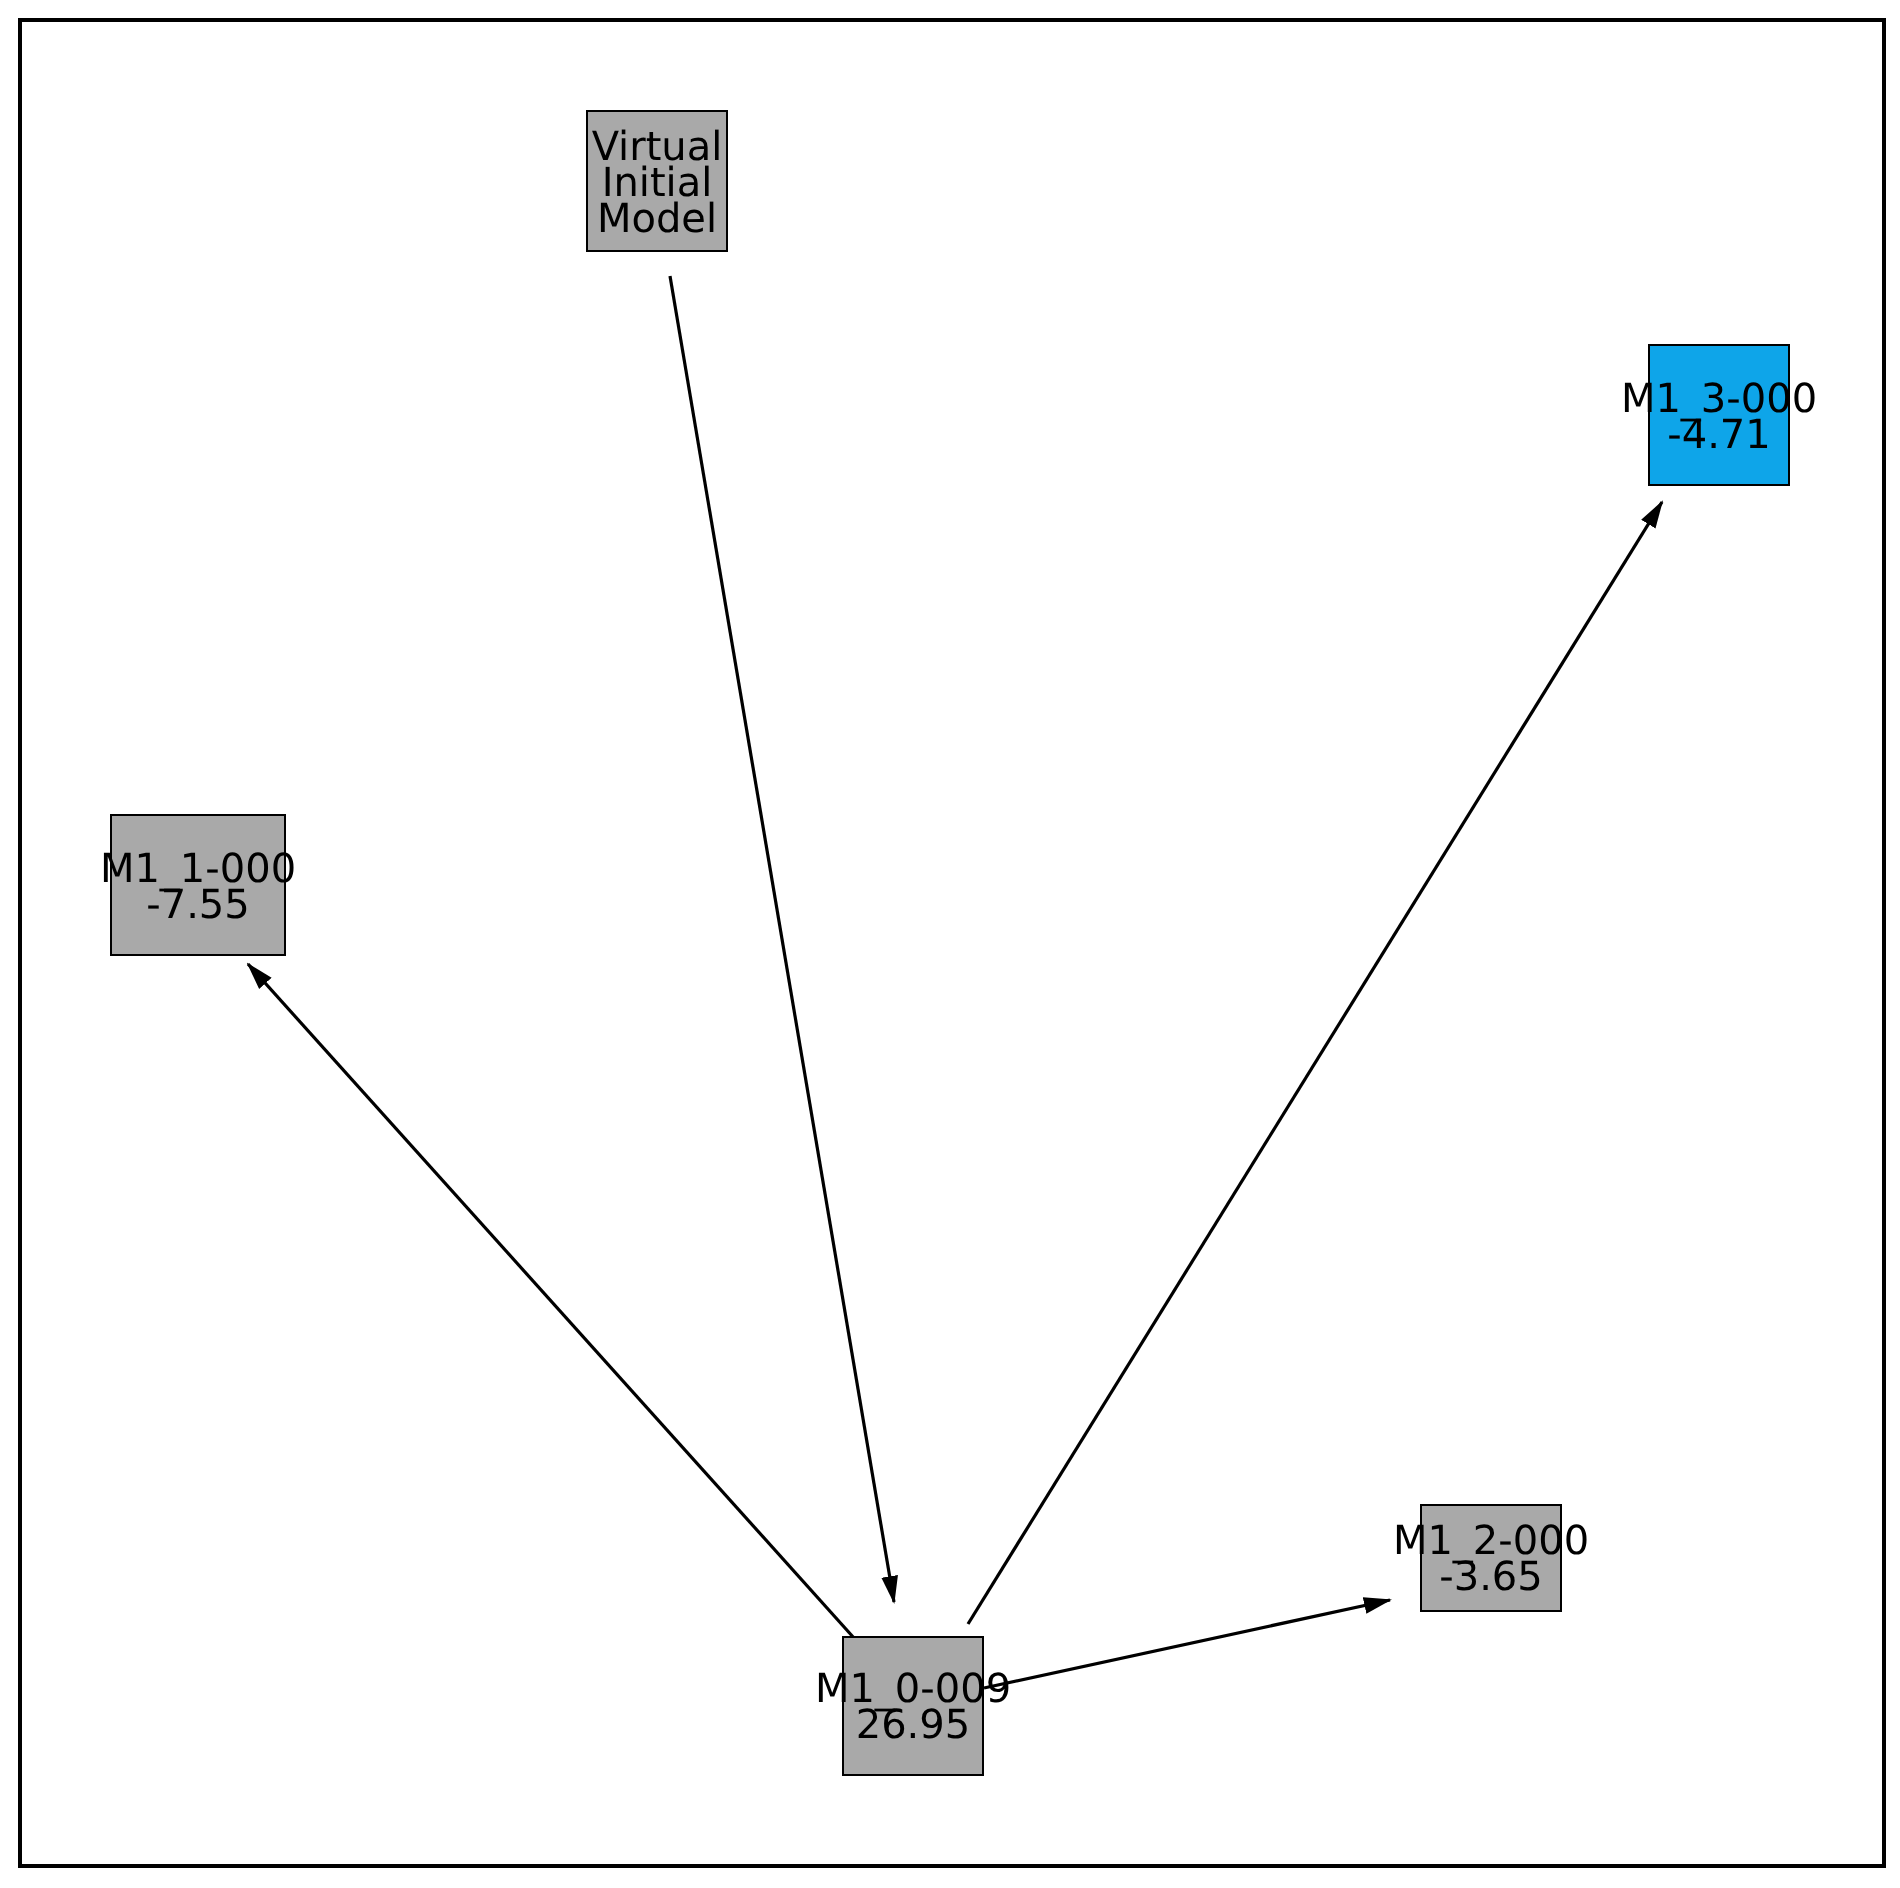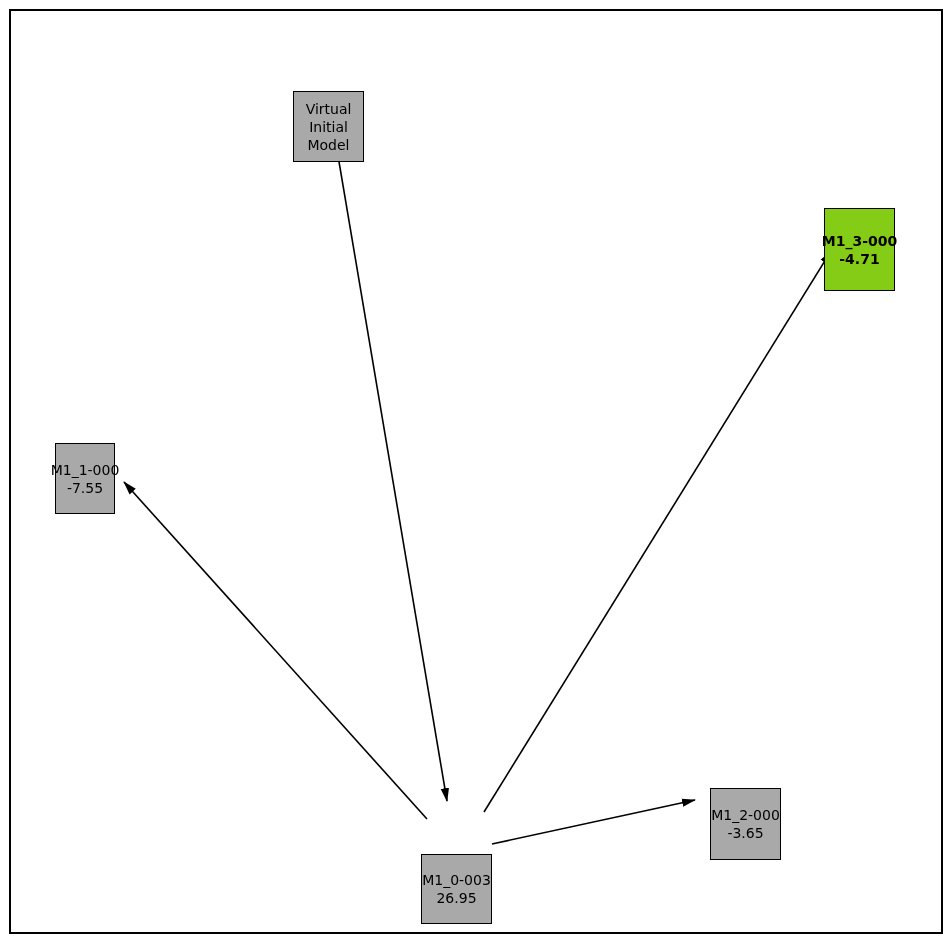--- a/index.html
+++ b/index.html
@@ -30,26 +30,25 @@
     pointer-events: none;
   }
   .node {
     position: absolute;
     display: flex;
     flex-direction: column;
     align-items: center;
     justify-content: center;
     box-sizing: border-box;
     border: 1.8px solid #000000;
-    font-size: 14px;
+    font-size: 20px;
     line-height: 18px;
     color: #000000;
     text-align: center;
     pointer-events: auto;
-    margin-top: 36px;
   }
   .node span {
     white-space: nowrap;
     display: block;
   }
 </style>
 </head>
 <body>
 
 <div id="figure">
@@ -66,30 +65,30 @@
         <line x1="484" y1="812" x2="831" y2="251" stroke="#000000" stroke-width="1.6" marker-end="url(#arrowhead)"></line>
         <line x1="492" y1="844" x2="695" y2="800" stroke="#000000" stroke-width="1.6" marker-end="url(#arrowhead)"></line>
       </g>
   </svg>
   <div id="nodes-layer">
       <div class="node" style="left: 293px; top: 55px; width: 71px; height: 71px; background: rgb(169, 169, 169); border-color: rgb(0, 0, 0);">
         <span>Virtual</span>
         <span>Initial</span>
         <span>Model</span>
       </div>
-      <div class="node" style="left: 824px; top: 172px; width: 71px; height: 83px; background: #84cc16; border-color: rgb(0, 0, 0); font-weight: bold;">
+      <div class="node" style="left: 824px; top: 172px; width: 71px; height: 71px; background: #0ea5e9; border-color: rgb(0, 0, 0);">
         <span>M1_3-000</span>
         <span>-4.71</span>
       </div>
-      <div class="node" style="left: 55px; top: 407px; width: 60px; height: 71px; background: rgb(169, 169, 169); border-color: rgb(0, 0, 0);">
+      <div class="node" style="left: 55px; top: 407px; width: 88px; height: 71px; background: rgb(169, 169, 169); border-color: rgb(0, 0, 0);">
         <span>M1_1-000</span>
         <span>-7.55</span>
       </div>
-      <div class="node" style="left: 710px; top: 752px; width: 71px; height: 72px; background: rgb(169, 169, 169); border-color: rgb(0, 0, 0);">
+      <div class="node" style="left: 710px; top: 752px; width: 71px; height: 54px; background: rgb(169, 169, 169); border-color: rgb(0, 0, 0);">
         <span>M1_2-000</span>
         <span>-3.65</span>
       </div>
       <div class="node" style="left: 421px; top: 818px; width: 71px; height: 70px; background: rgb(169, 169, 169); border-color: rgb(0, 0, 0);">
-        <span>M1_0-003</span>
+        <span>M1_0-009</span>
         <span>26.95</span>
       </div>
     </div>
 </div>
 
 </body></html>

